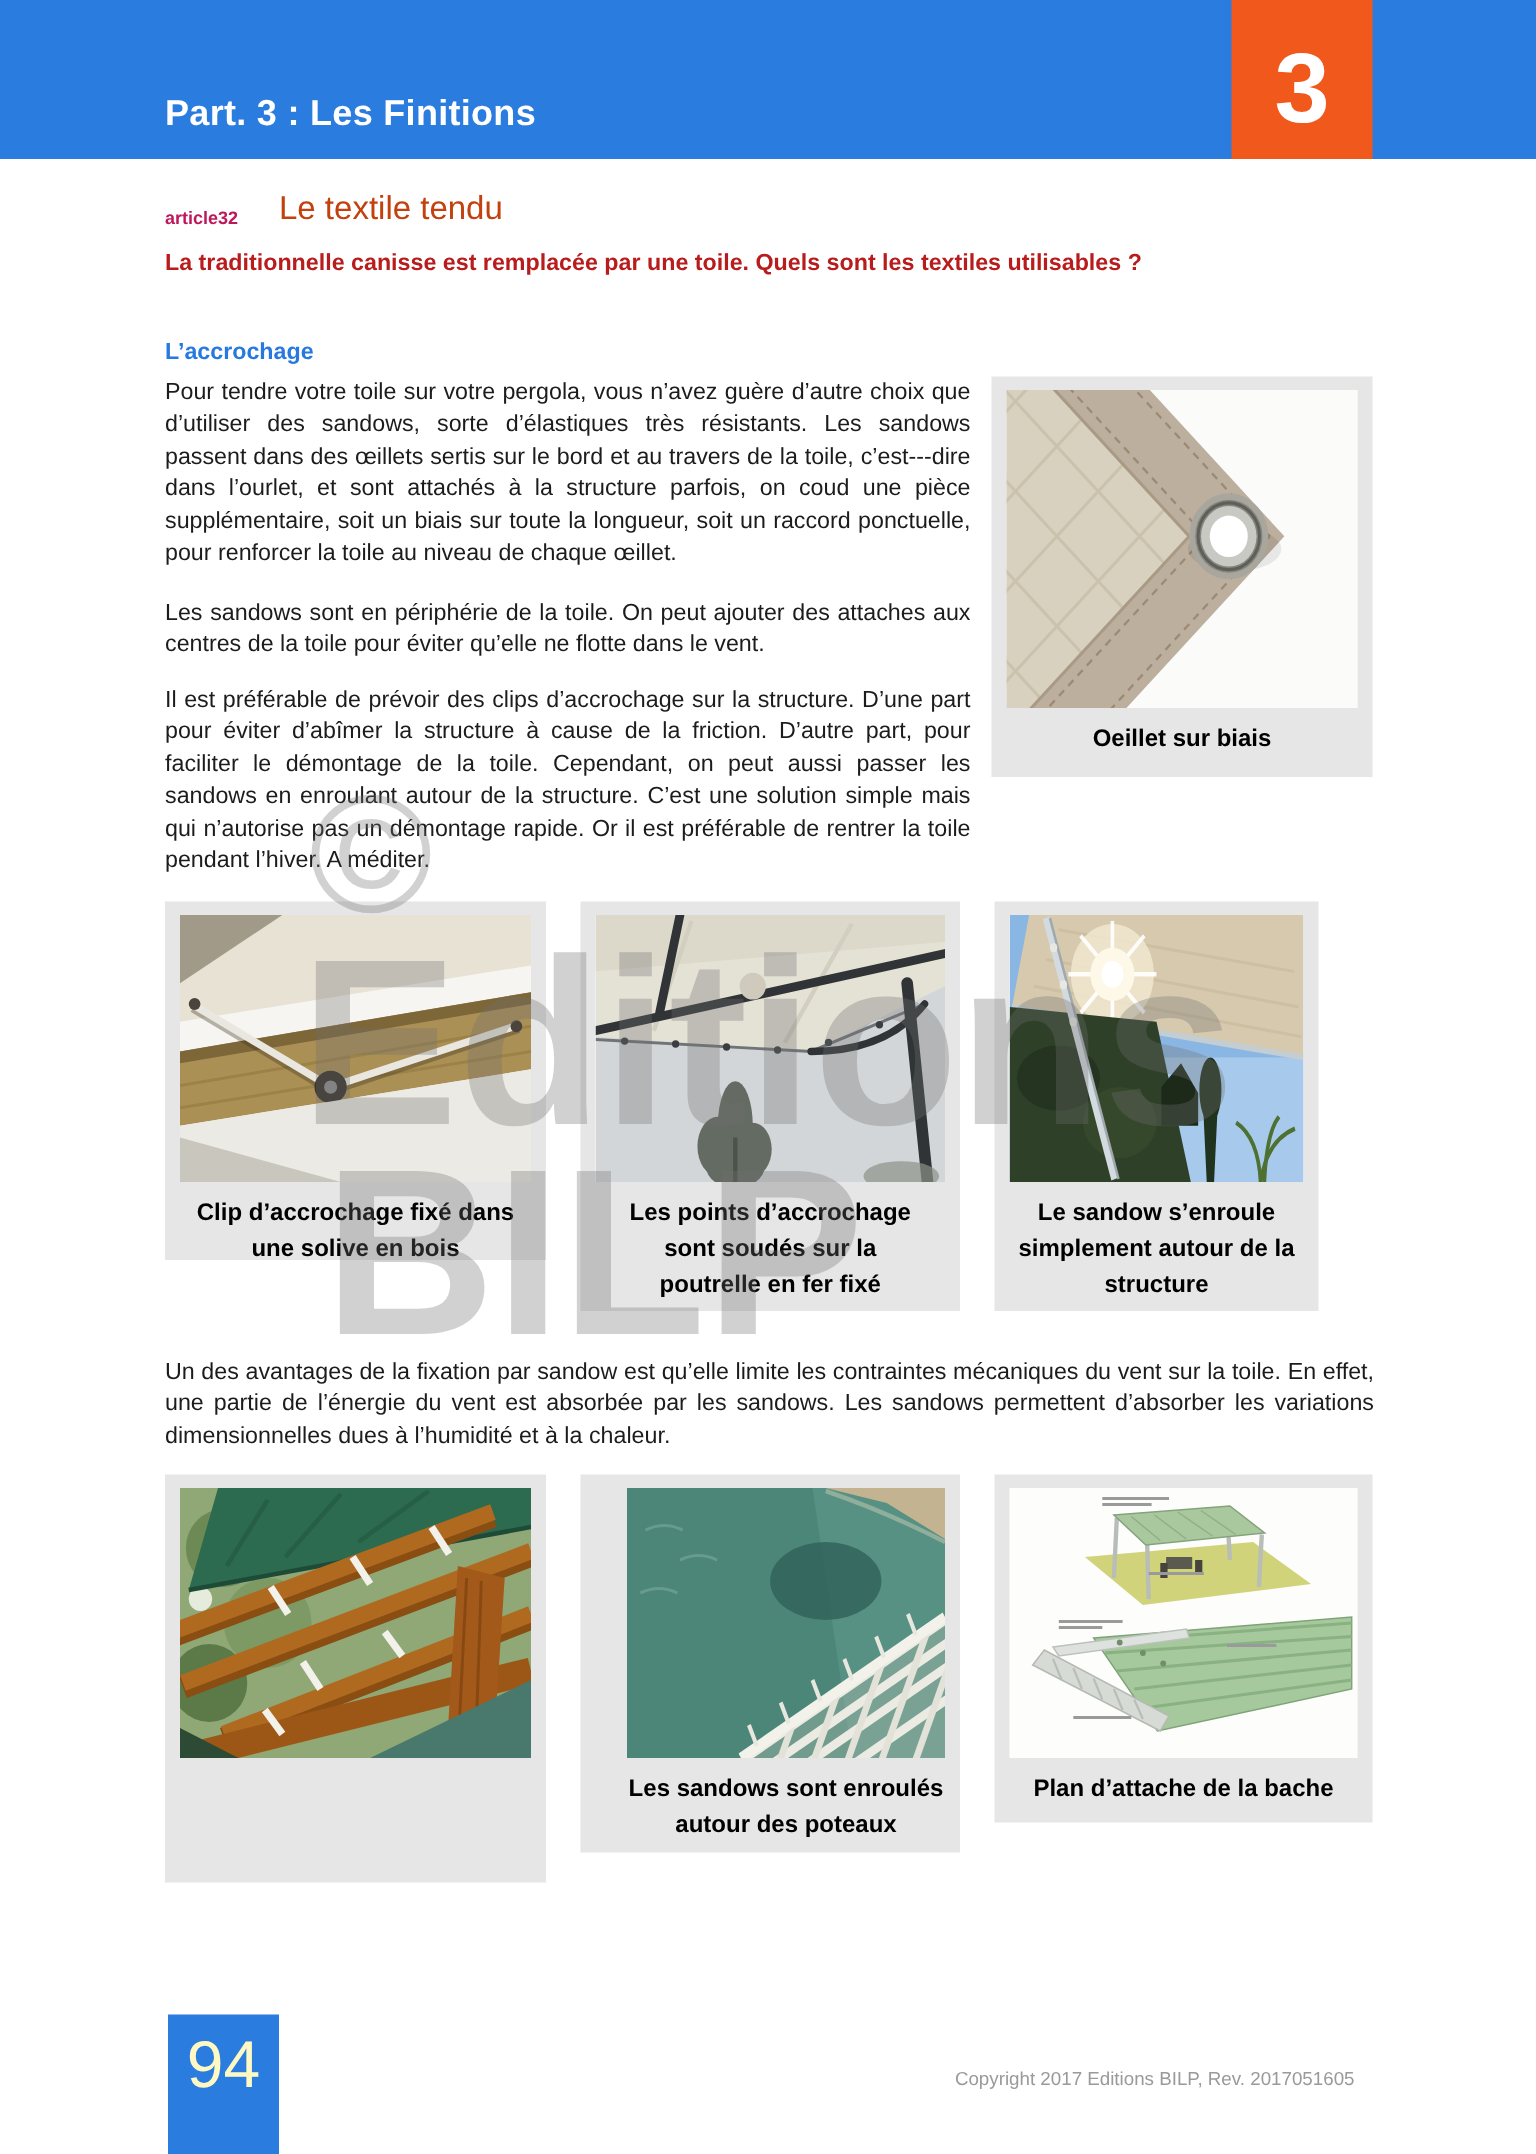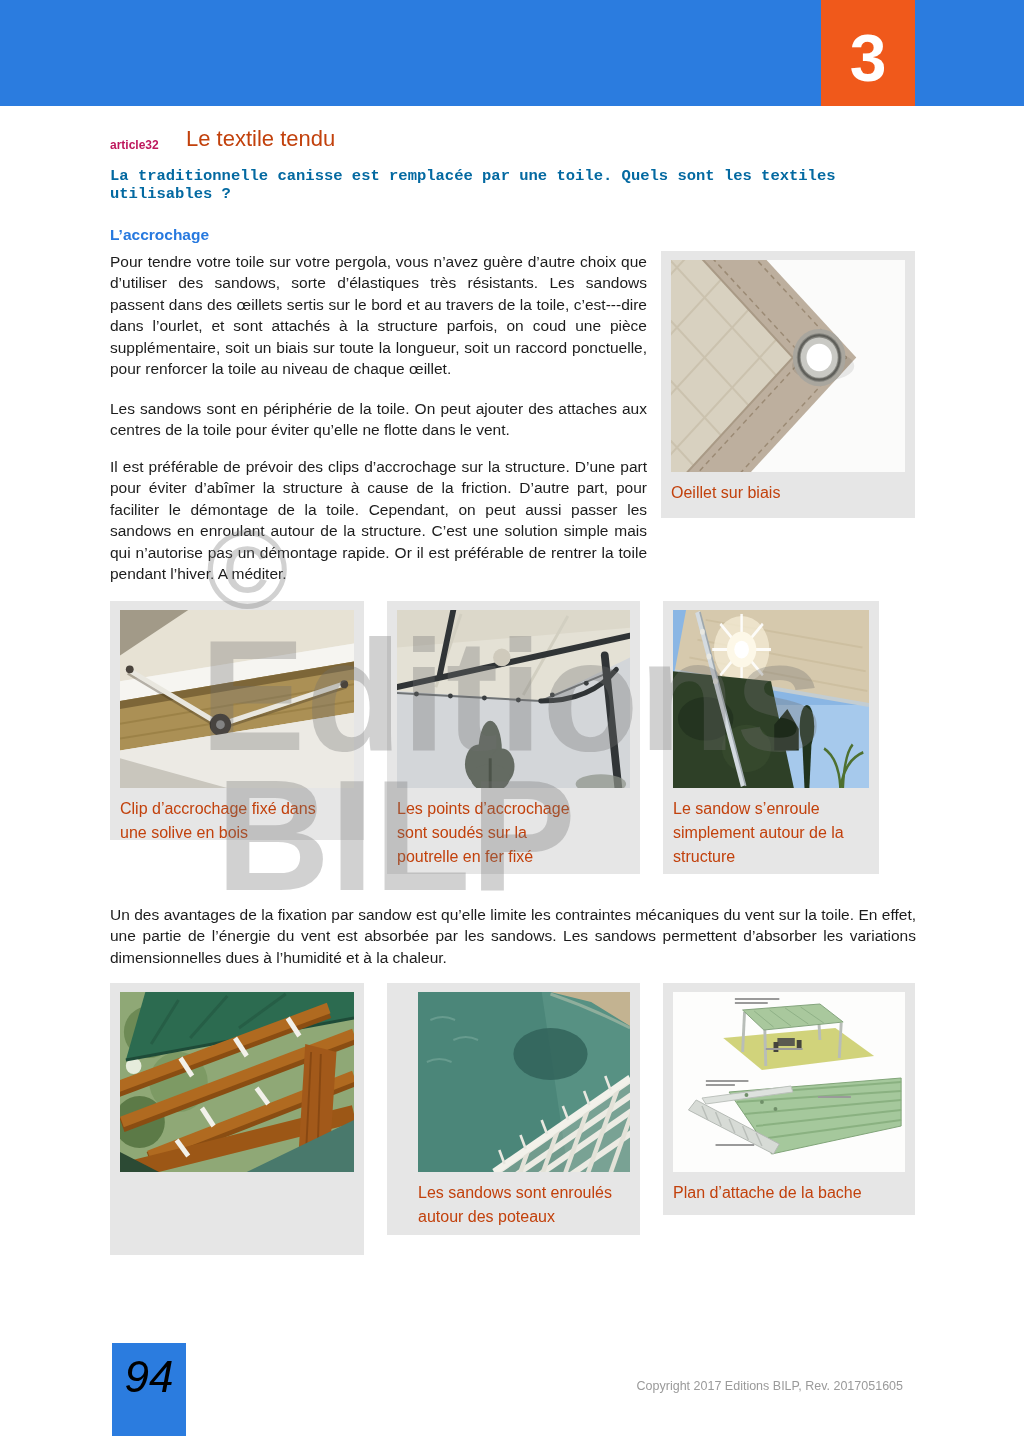--- a/index.html
+++ b/index.html
@@ -9,36 +9,36 @@
   
   .hdr{position:absolute;left:0;top:0;width:1024px;height:106px;background:#2B7CDF;}
   .hdr-title{position:absolute;left:110px;top:62px;font-size:24px;font-weight:bold;color:#ffffff;letter-spacing:.2px;}
   .chapter-box{position:absolute;left:821px;top:0;width:94px;height:106px;background:#F0591B;
                display:flex;align-items:center;justify-content:center;padding-top:10px;box-sizing:border-box;}
   .chapter-box span{font-size:66px;font-weight:bold;color:#ffffff;line-height:1;}
 
   
   .article-tag{position:absolute;left:110px;top:138px;font-size:12px;font-weight:bold;color:#be185d;}
   .article-title{position:absolute;left:186px;top:126px;margin:0;font-size:22px;font-weight:normal;color:#c2410c;}
-  .subtitle{position:absolute;left:110px;top:167px;margin:0;width:810px;font-size:15.5px;font-weight:bold;color:#0369a1;font-family:Liberation Mono, monospace;}
+  .subtitle{position:absolute;left:110px;top:167px;margin:0;width:810px;font-size:15.5px;font-weight:bold;color:#b91c1c;}
 
   .sec-head{position:absolute;left:110px;top:226px;margin:0;font-size:15.5px;font-weight:bold;color:#2779DF;}
 
   
   .body{position:absolute;margin:0;font-size:15.5px;line-height:21.4px;color:#1c1c1c;text-align:justify;}
   .p1{left:110px;top:251px;width:537px;}
   .p2{left:110px;top:398px;width:537px;}
   .p3{left:110px;top:456px;width:537px;}
   .p4{left:110px;top:904px;width:806px;}
 
   
   .card{position:absolute;margin:0;background:#E6E6E6;box-sizing:border-box;padding:9px 10px 0 10px;}
   .photo{background:#ffffff;overflow:hidden;font-size:0;}
   .photo svg{display:block;width:100%;height:100%;}
-  .cap{margin-top:9px;font-weight:normal;color:#c2410c;font-size:16px;line-height:24px;white-space:pre-line;}
+  .cap{margin-top:9px;text-align:center;font-weight:bold;color:#000000;font-size:16px;line-height:24px;white-space:pre-line;}
 
   .card-oeillet{left:661px;top:251px;width:254px;height:267px;}
   .card-oeillet .photo{height:212px;}
   .card-clip   {left:110px;top:601px;width:254px;height:239px;}
   .card-soudes {left:387px;top:601px;width:253px;height:273px;}
   .card-enroule{left:663px;top:601px;width:216px;height:273px;}
   .row1 .photo{height:178px;}
   .card-rubans {left:110px;top:983px;width:254px;height:272px;}
   .card-poteaux{left:387px;top:983px;width:253px;height:252px;padding-left:31px;}
   .card-plan   {left:663px;top:983px;width:252px;height:232px;}
@@ -47,29 +47,30 @@
   
   .wm{position:absolute;left:0;top:0;width:100%;height:100%;pointer-events:none;z-index:30;}
   .wm span{position:absolute;color:rgba(112,112,112,.32);font-weight:bold;line-height:1;}
   .wm .wm-c{left:206px;top:514px;font-size:112px;font-weight:normal;}
   .wm .wm-1{left:200px;top:616px;font-size:158px;text-align:right;}
   .wm .wm-2{left:216px;top:756px;font-size:158px;}
 
   
   .page-num-box{position:absolute;left:112px;top:1343px;width:74px;height:93px;background:#2B7CDF;
                 display:flex;justify-content:center;align-items:flex-start;padding-top:12px;box-sizing:border-box;}
-  .page-num-box span{color:#000000;font-size:44px;line-height:1;font-style:italic;}
+  .page-num-box span{color:#fef9c3;font-size:44px;line-height:1;}
   .copyright{position:absolute;top:1379px;right:121px;font-size:12.5px;color:#9A9A9A;}
 </style>
 </head>
 <body>
 
 <div class="page">
 
   <header class="hdr">
+    <span class="hdr-title">Part. 3 : Les Finitions</span>
     <div class="chapter-box">
       <span>3</span>
     </div>
   </header>
 
   <span class="article-tag">article32</span>
   <h1 class="article-title">Le textile tendu</h1>
   <p class="subtitle">La traditionnelle canisse est remplacée par une toile. Quels sont les textiles utilisables ?</p>
 
   <h2 class="sec-head">L’accrochage</h2>

